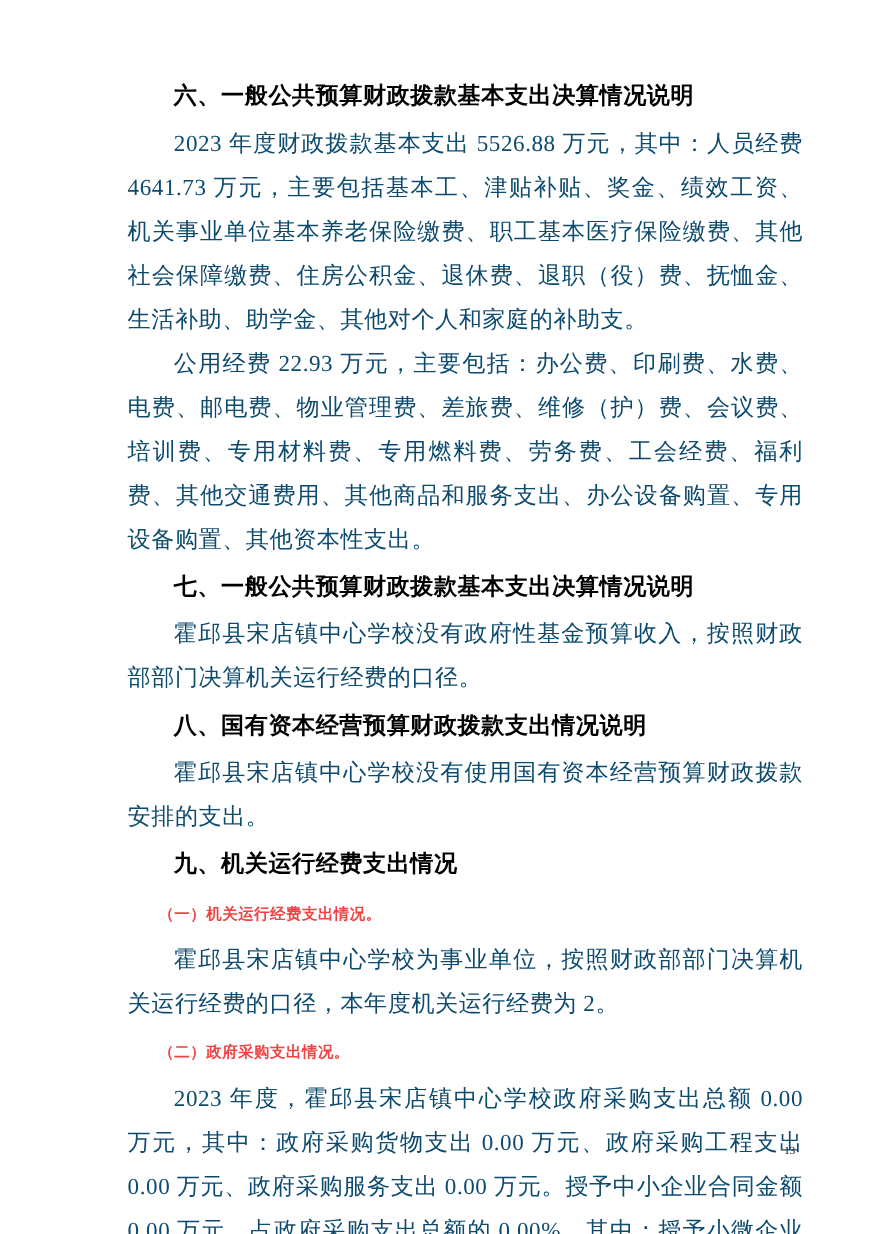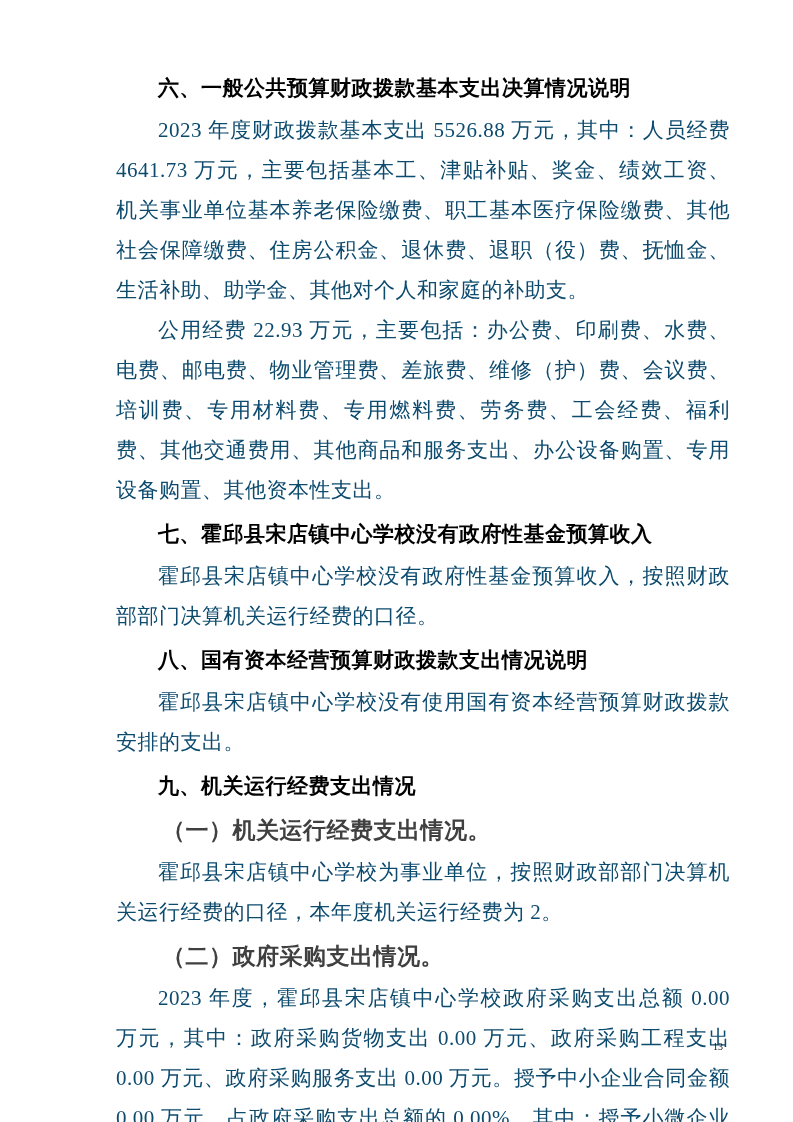--- a/index.html
+++ b/index.html
@@ -41,45 +41,45 @@
     font-size: 21px;
     line-height: 40px;
     letter-spacing: 0.5px;
     text-indent: 2em;
     color: #000000;
   }
   .subheading {
     margin: 4px 0 2px 0;
     font-family: "Liberation Sans", "DejaVu Sans", sans-serif;
     font-weight: 700;
-    font-size: 23px;
+    font-size: 14px;
     line-height: 40px;
     letter-spacing: 0.5px;
     text-indent: 2em;
-    color: #404040;
+    color: #ef4444;
   }
   .page-number {
     position: absolute;
     top: 1038px;
     right: 70px;
     font-size: 10px;
     line-height: 18px;
     font-family: "Liberation Serif", "DejaVu Serif", serif;
     color: #111111;
   }
 </style>
 </head>
 <body>
 
 <div class="page">
   <div class="content">
     <h2 class="heading">六、一般公共预算财政拨款基本支出决算情况说明</h2>
     <p class="para">2023 年度财政拨款基本支出 5526.88 万元，其中：人员经费 4641.73 万元，主要包括基本工、津贴补贴、奖金、绩效工资、机关事业单位基本养老保险缴费、职工基本医疗保险缴费、其他社会保障缴费、住房公积金、退休费、退职（役）费、抚恤金、生活补助、助学金、其他对个人和家庭的补助支。</p>
     <p class="para">公用经费 22.93 万元，主要包括：办公费、印刷费、水费、电费、邮电费、物业管理费、差旅费、维修（护）费、会议费、培训费、专用材料费、专用燃料费、劳务费、工会经费、福利费、其他交通费用、其他商品和服务支出、办公设备购置、专用设备购置、其他资本性支出。</p>
-    <h2 class="heading">七、霍邱县宋店镇中心学校没有政府性基金预算收入</h2>
+    <h2 class="heading">七、一般公共预算财政拨款基本支出决算情况说明</h2>
     <p class="para">霍邱县宋店镇中心学校没有政府性基金预算收入，按照财政部部门决算机关运行经费的口径。</p>
     <h2 class="heading">八、国有资本经营预算财政拨款支出情况说明</h2>
     <p class="para">霍邱县宋店镇中心学校没有使用国有资本经营预算财政拨款安排的支出。</p>
     <h2 class="heading">九、机关运行经费支出情况</h2>
     <h3 class="subheading">（一）机关运行经费支出情况。</h3>
     <p class="para">霍邱县宋店镇中心学校为事业单位，按照财政部部门决算机关运行经费的口径，本年度机关运行经费为 2。</p>
     <h3 class="subheading">（二）政府采购支出情况。</h3>
     <p class="para">2023 年度，霍邱县宋店镇中心学校政府采购支出总额 0.00 万元，其中：政府采购货物支出 0.00 万元、政府采购工程支出 0.00 万元、政府采购服务支出 0.00 万元。授予中小企业合同金额 0.00 万元，占政府采购支出总额的 0.00%，其中：授予小微企业合同金额 0.00 万元，占</p>
   </div>
   <div class="page-number">13</div>

